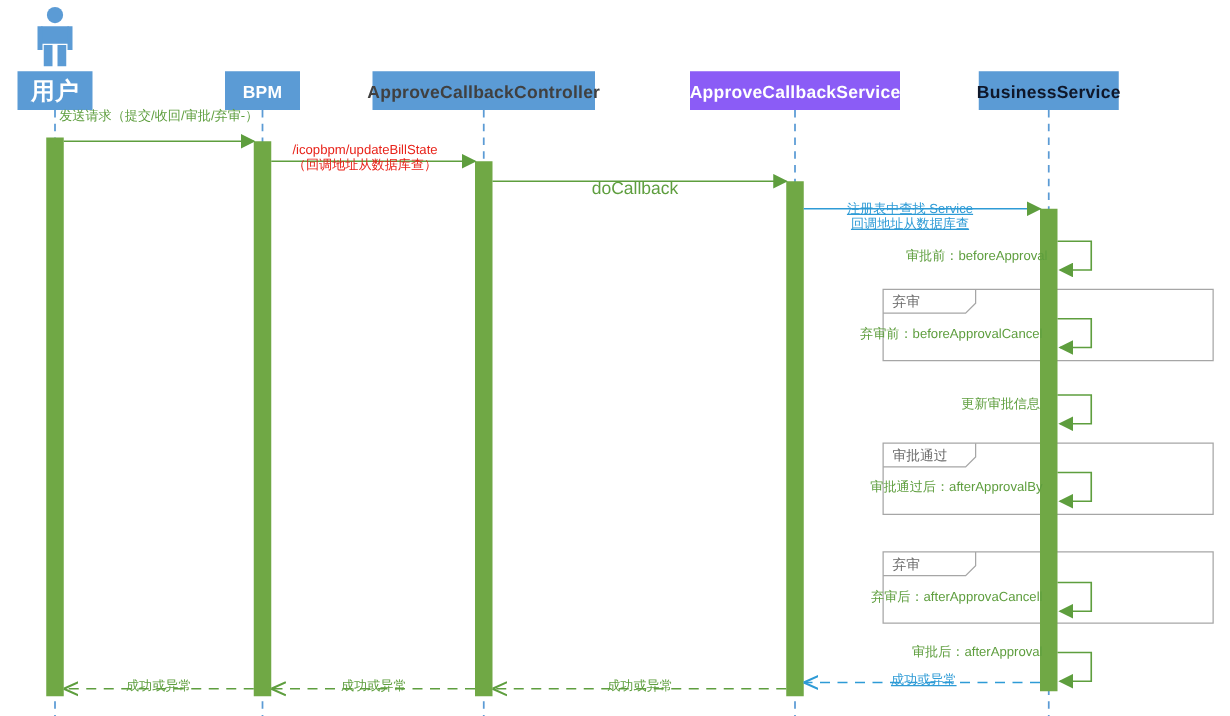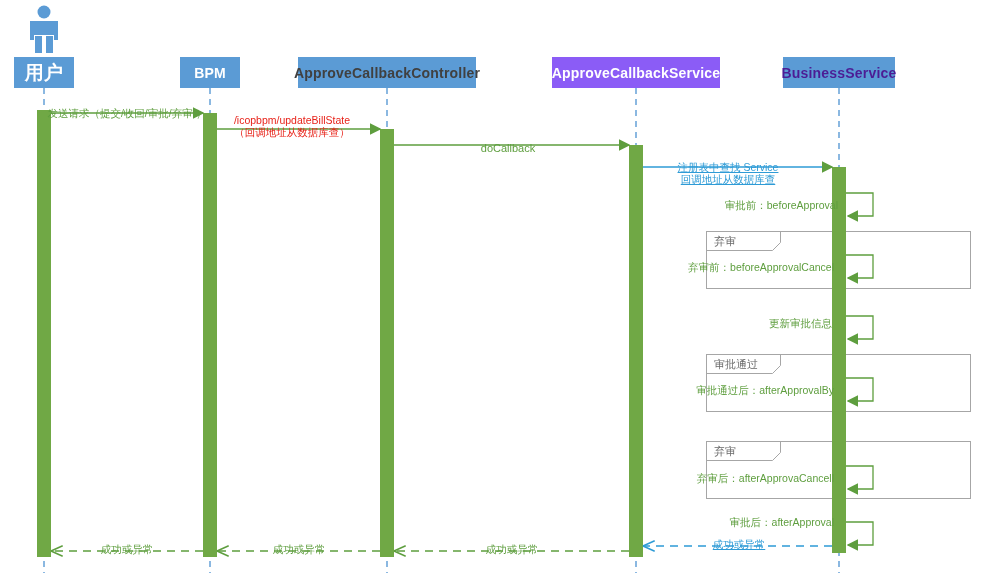--- a/index.html
+++ b/index.html
@@ -80,34 +80,34 @@
         <rect x="35" y="36" width="7" height="17" fill="#5B9BD5"></rect>
         <rect x="46" y="36" width="7" height="17" fill="#5B9BD5"></rect>
       </g>
   </svg>
 
   <div id="heads">
       <div class="lifeline-head" style="left: 14px; top: 57px; width: 60px; height: 31px; font-size: 19px; background: rgb(91, 155, 213); color: rgb(255, 255, 255);">用户</div>
       <div class="lifeline-head" style="left: 180px; top: 57px; width: 60px; height: 31px; font-size: 14px; background: rgb(91, 155, 213); color: rgb(255, 255, 255);">BPM</div>
       <div class="lifeline-head" style="left: 298px; top: 57px; width: 178px; height: 31px; font-size: 14px; background: rgb(91, 155, 213); color: #404040;">ApproveCallbackController</div>
       <div class="lifeline-head" style="left: 552px; top: 57px; width: 168px; height: 31px; font-size: 14px; background: #8b5cf6; color: rgb(255, 255, 255);">ApproveCallbackService</div>
-      <div class="lifeline-head" style="left: 783px; top: 57px; width: 112px; height: 31px; font-size: 14px; background: rgb(91, 155, 213); color: #4c1d95;">BusinessService</div>
+      <div class="lifeline-head" style="left: 783px; top: 57px; width: 112px; height: 31px; font-size: 14px; background: rgb(91, 155, 213); color: #0f172a;">BusinessService</div>
     </div>
   <div id="labels">
       <div class="frag-title" style="left: 714px; top: 234px; font-size: 11px;">弃审</div>
       <div class="frag-title" style="left: 714px; top: 357px; font-size: 11px;">审批通过</div>
       <div class="frag-title" style="left: 714px; top: 444px; font-size: 11px;">弃审</div>
-      <div class="lbl green c" style="left: 127px; top: 107px; font-size: 10.5px; text-align: center;">
+      <div class="lbl green c" style="left: 127px; top: 87px; font-size: 10.5px; text-align: center;">
         <div>发送请求（提交/收回/审批/弃审-）</div>
       </div>
       <div class="lbl red c" style="left: 292px; top: 114px; font-size: 10.5px;">
         <div>/icopbpm/updateBillState</div>
         <div style="color: rgb(232, 35, 26);">（回调地址从数据库查）</div>
       </div>
-      <div class="lbl green c" style="left: 508px; top: 142px; font-size: 11px;">
+      <div class="lbl green c" style="left: 508px; top: 142px; font-size: 14px;">
         <div>doCallback</div>
       </div>
       <div class="lbl blue c" style="left: 728px; top: 161px; font-size: 10.5px;">
         <div>注册表中查找 Service</div>
         <div style="color: rgb(46, 155, 214);">回调地址从数据库查</div>
       </div>
       <div class="lbl green" style="left: 838px; top: 199px; font-size: 10.5px; transform: translateX(-100%); text-align: left;">
         <div>审批前：beforeApproval</div>
       </div>
       <div class="lbl green" style="left: 834px; top: 261px; font-size: 10.5px; transform: translateX(-100%); text-align: center;">

